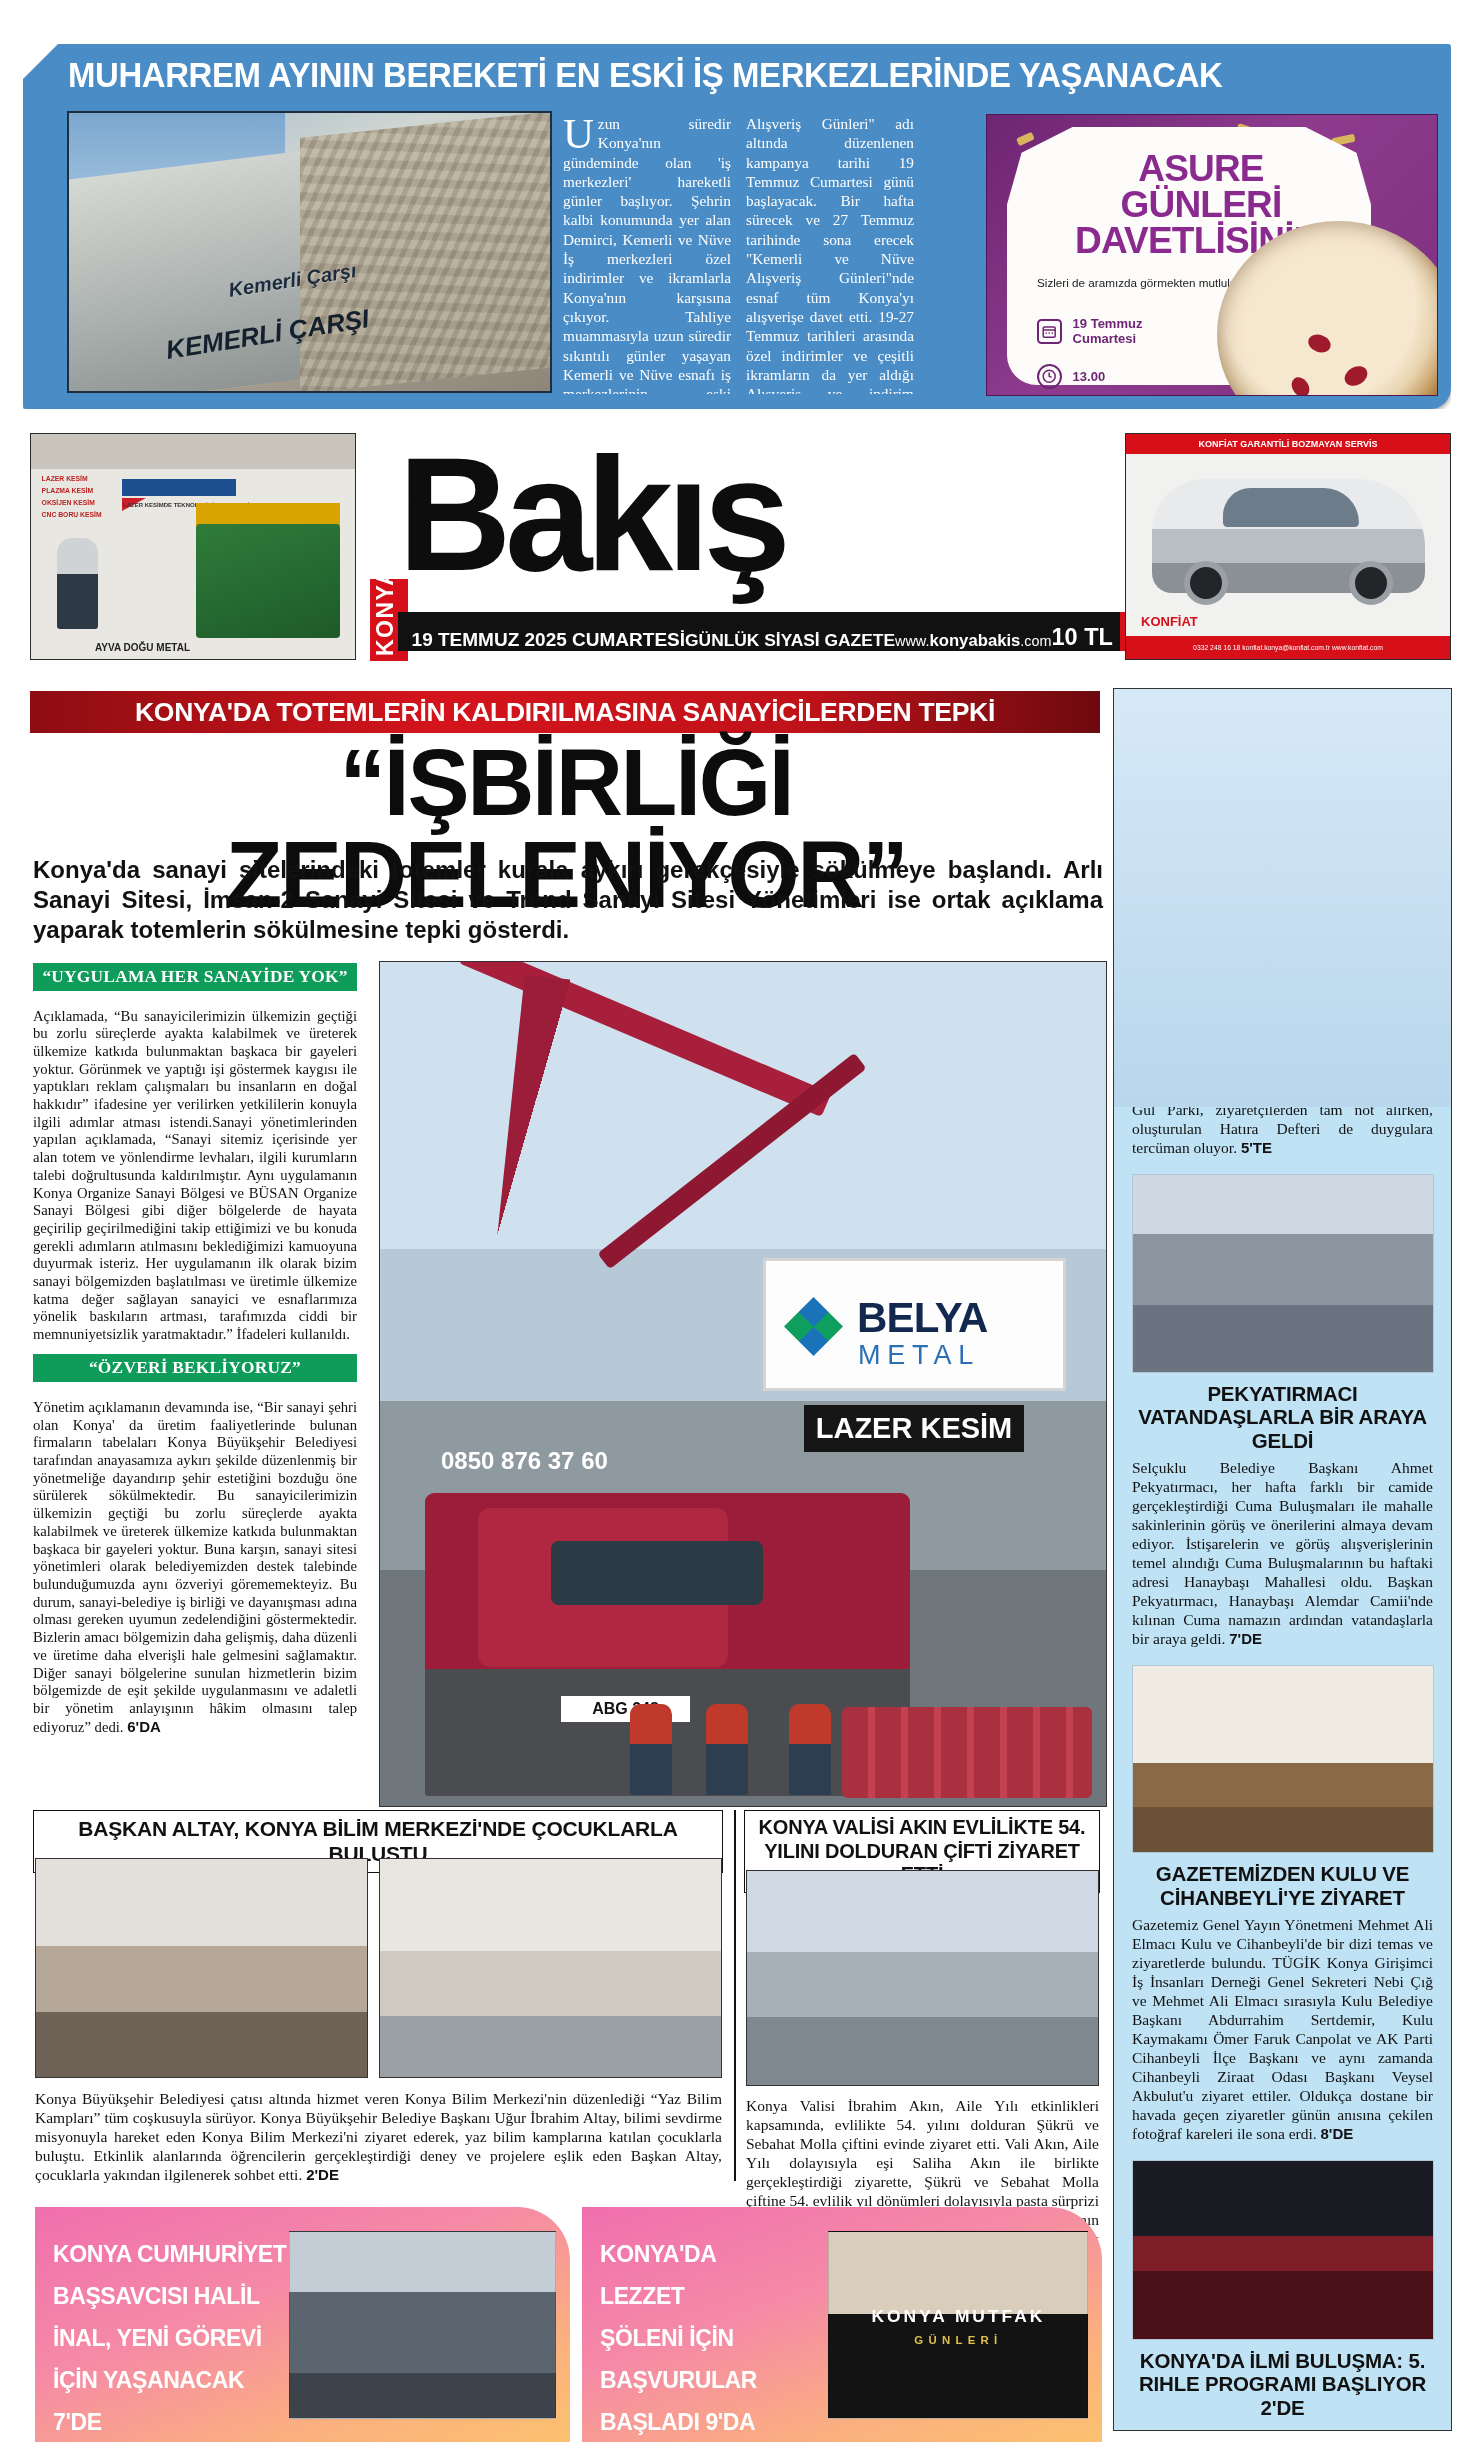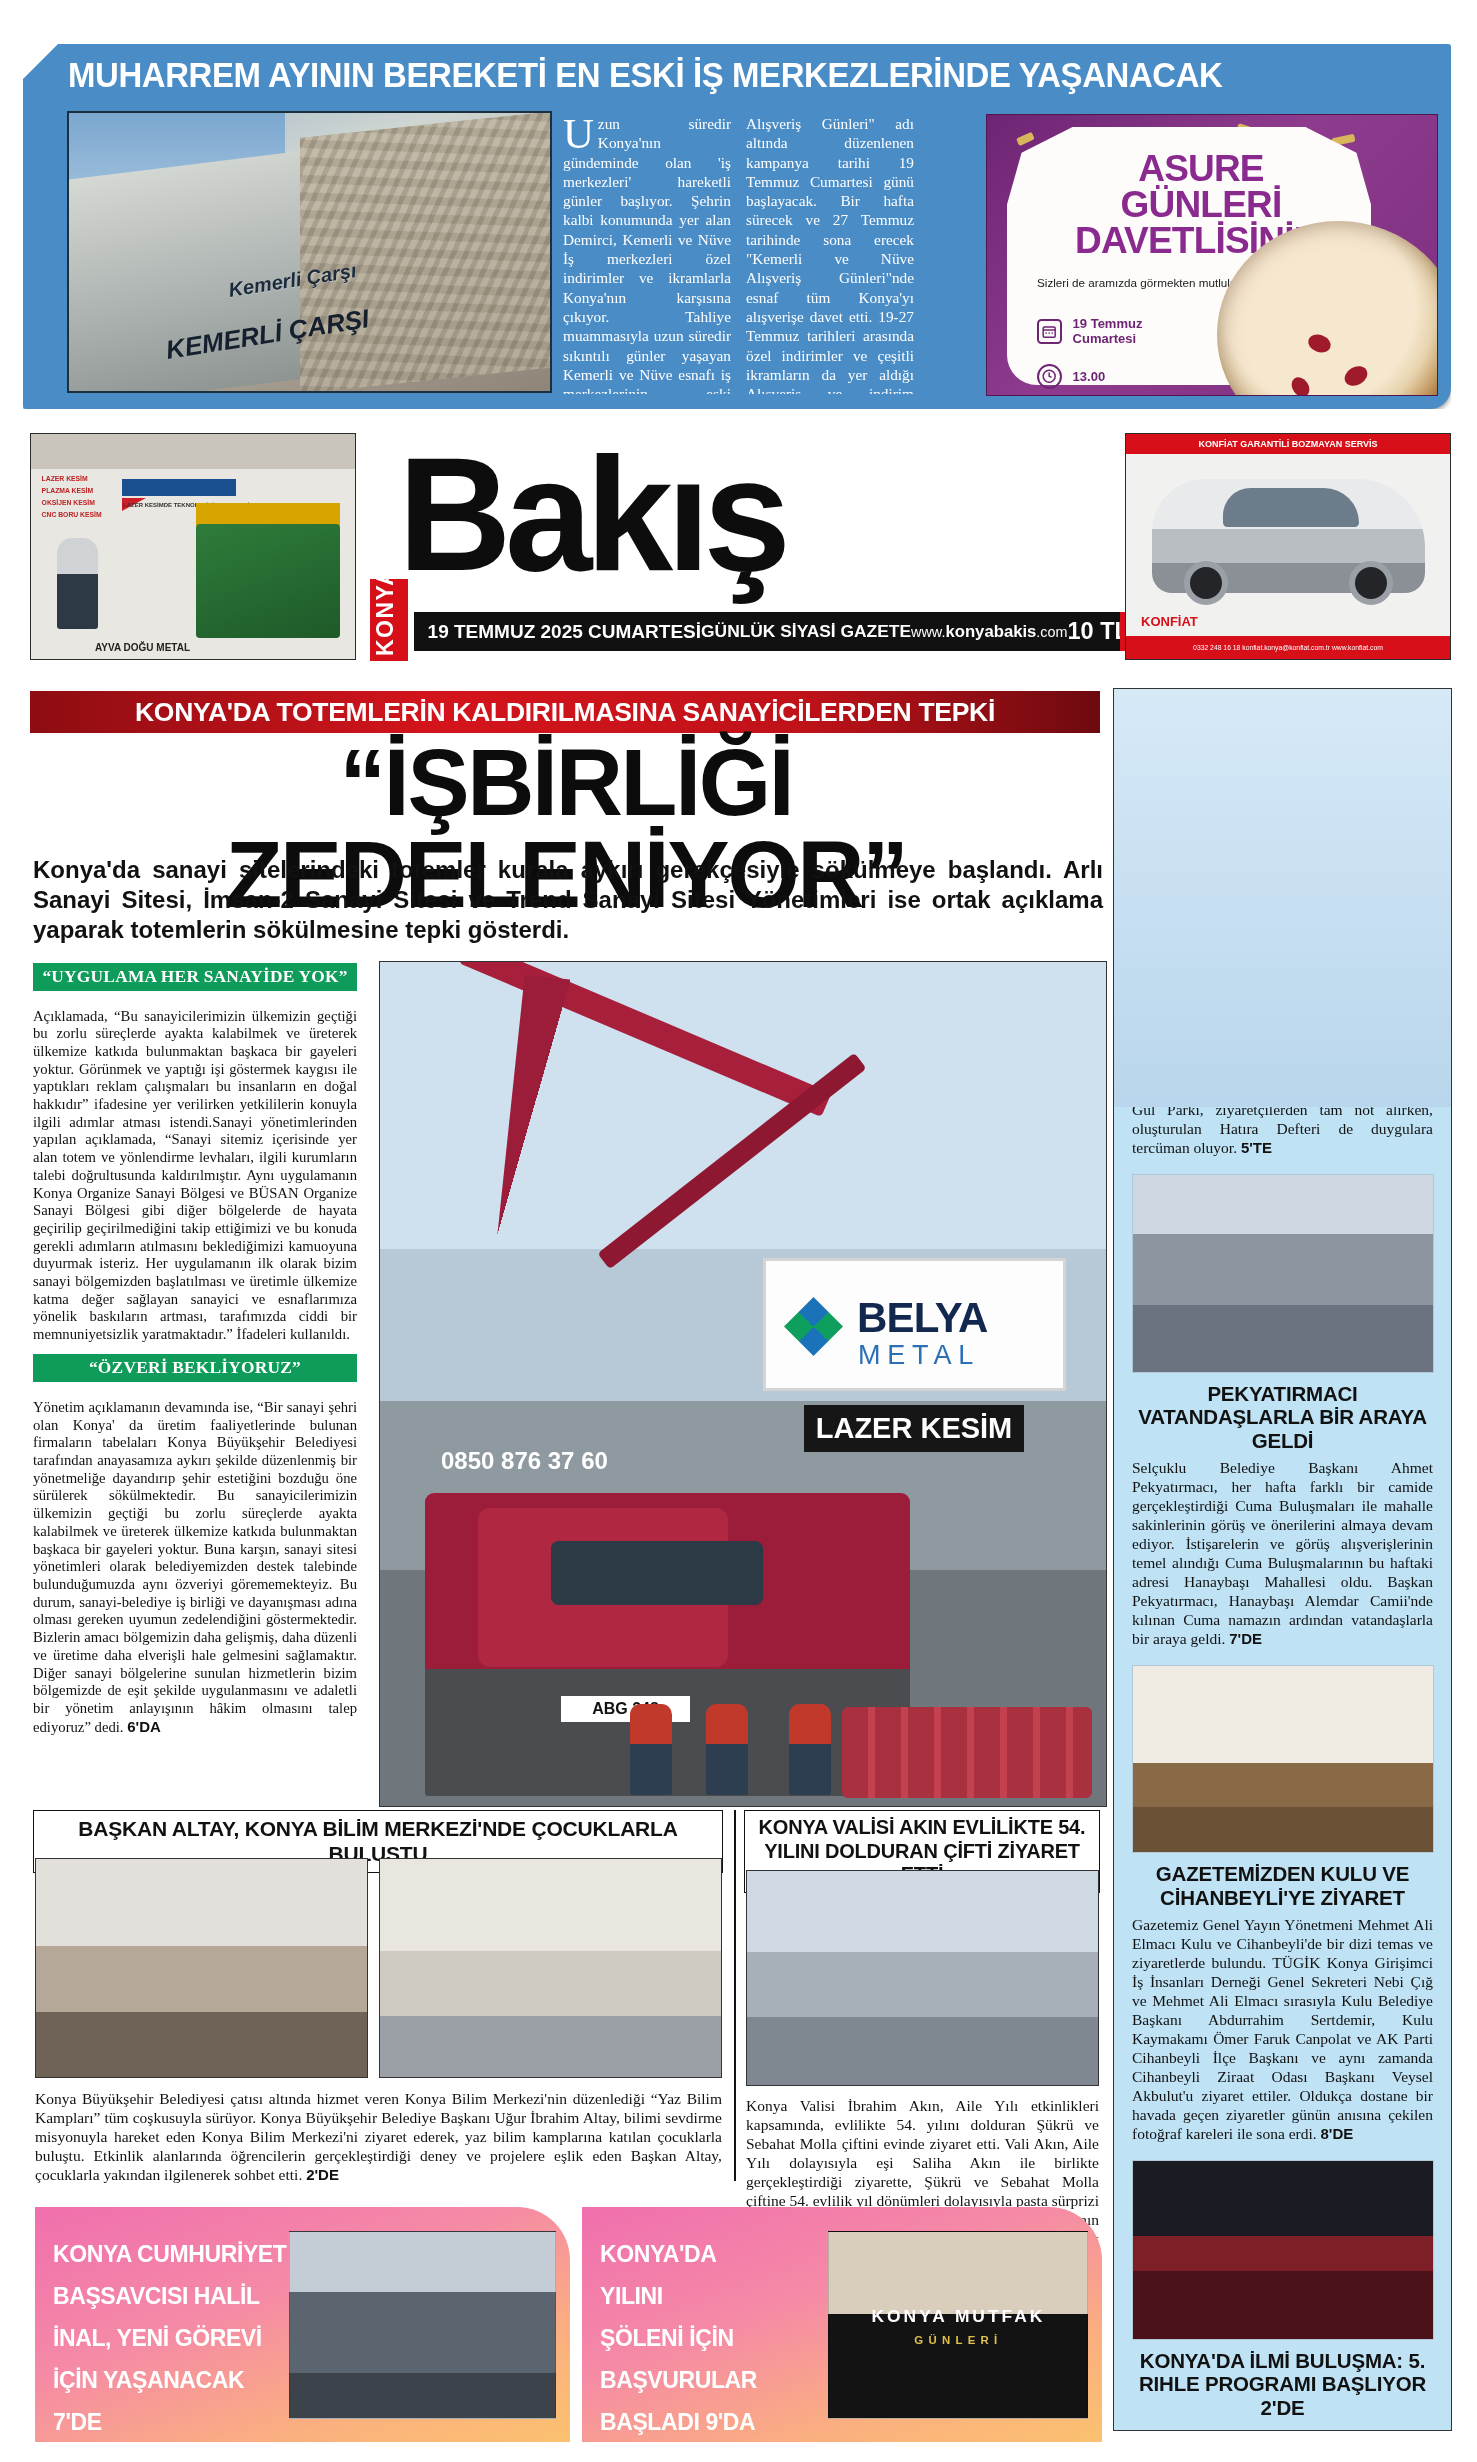--- a/index.html
+++ b/index.html
@@ -108,21 +108,21 @@
   .mh-leftad .redtri{position:absolute;left:91px;top:64px;width:0;height:0;border-left:24px solid #cc1f2a;border-bottom:13.6px solid transparent;}
 
   .mh-konya{ position:absolute; left:340px; top:149px; width:38px;
      background:#d60f19; color:#fff; font-weight:bold; font-size:23px;
      writing-mode:vertical-rl; transform:rotate(180deg); text-align:center;
      padding:4.5px 1.5px; letter-spacing:1.5px; height:82px;}
   .mh-bakis{ position:absolute; left:368px; top:3px; font-size:162px; line-height:162px;
      font-weight:bold; color:#0d0d0d; letter-spacing:-6.8px;
      font-family:"Liberation Sans", sans-serif; transform:scaleX(0.97); transform-origin:left top;}
   .mh-bar{ position:absolute; left:368px; top:182px; width:758px; height:39px; background:#111;
-     display:flex; align-items:center; color:#fff; padding-left:13.6px;margin-left:16px;}
+     display:flex; align-items:flex-end; color:#fff; padding-left:13.6px;}
   .mh-date{ font-weight:bold; font-size:19px;}
   .mh-type{ font-size:17.4px; font-weight:bold;}
   .mh-www{ font-size:14.4px;}
   .mh-www b{font-size:16.7px;}
   .mh-price{ font-weight:bold; font-size:23.5px;}
   .mh-redsq{ position:absolute; left:1090px; top:182px; width:36px; height:39px; background:#d60f19;}
 
   .mh-carad{ position:absolute; right:0; top:3px; width:326px; height:227px;
      border:1.5px solid #2b2b2b; background:#f1f1f0; overflow:hidden;}
   .carad-top{ position:absolute; left:0;top:0;width:100%;height:20px;background:#d60f19;color:#fff;
@@ -438,21 +438,21 @@
       <div>İNAL, YENİ GÖREVİ</div>
       <div>İÇİN YAŞANACAK</div>
       <div>7'DE</div>
     </div>
     <div class="promo-img" style="background:linear-gradient(180deg,#c4cdd6 0 32%,#5b6570 32% 76%,#3c434b 76% 100%);"></div>
   </div>
 
   <div class="promo" style="left:582px; top:2207px; width:520px;">
     <div class="promo-txt">
       <div>KONYA'DA</div>
-      <div>YILINI</div>
+      <div>LEZZET</div>
       <div>ŞÖLENİ İÇİN</div>
       <div>BAŞVURULAR</div>
       <div>BAŞLADI 9'DA</div>
     </div>
     <div class="promo-img" style="background:linear-gradient(180deg,#d9cdbc 0 44%,#131313 44% 100%);">
       <div style="position:absolute;left:0;top:40%;width:100%;text-align:center;color:#fff;font-weight:bold;font-size:17.4px;letter-spacing:3px;">KONYA MUTFAK</div>
       <div style="position:absolute;left:0;top:55%;width:100%;text-align:center;color:#e0c14a;font-weight:bold;font-size:11.4px;letter-spacing:5.3px;">GÜNLERİ</div>
     </div>
   </div>
 

